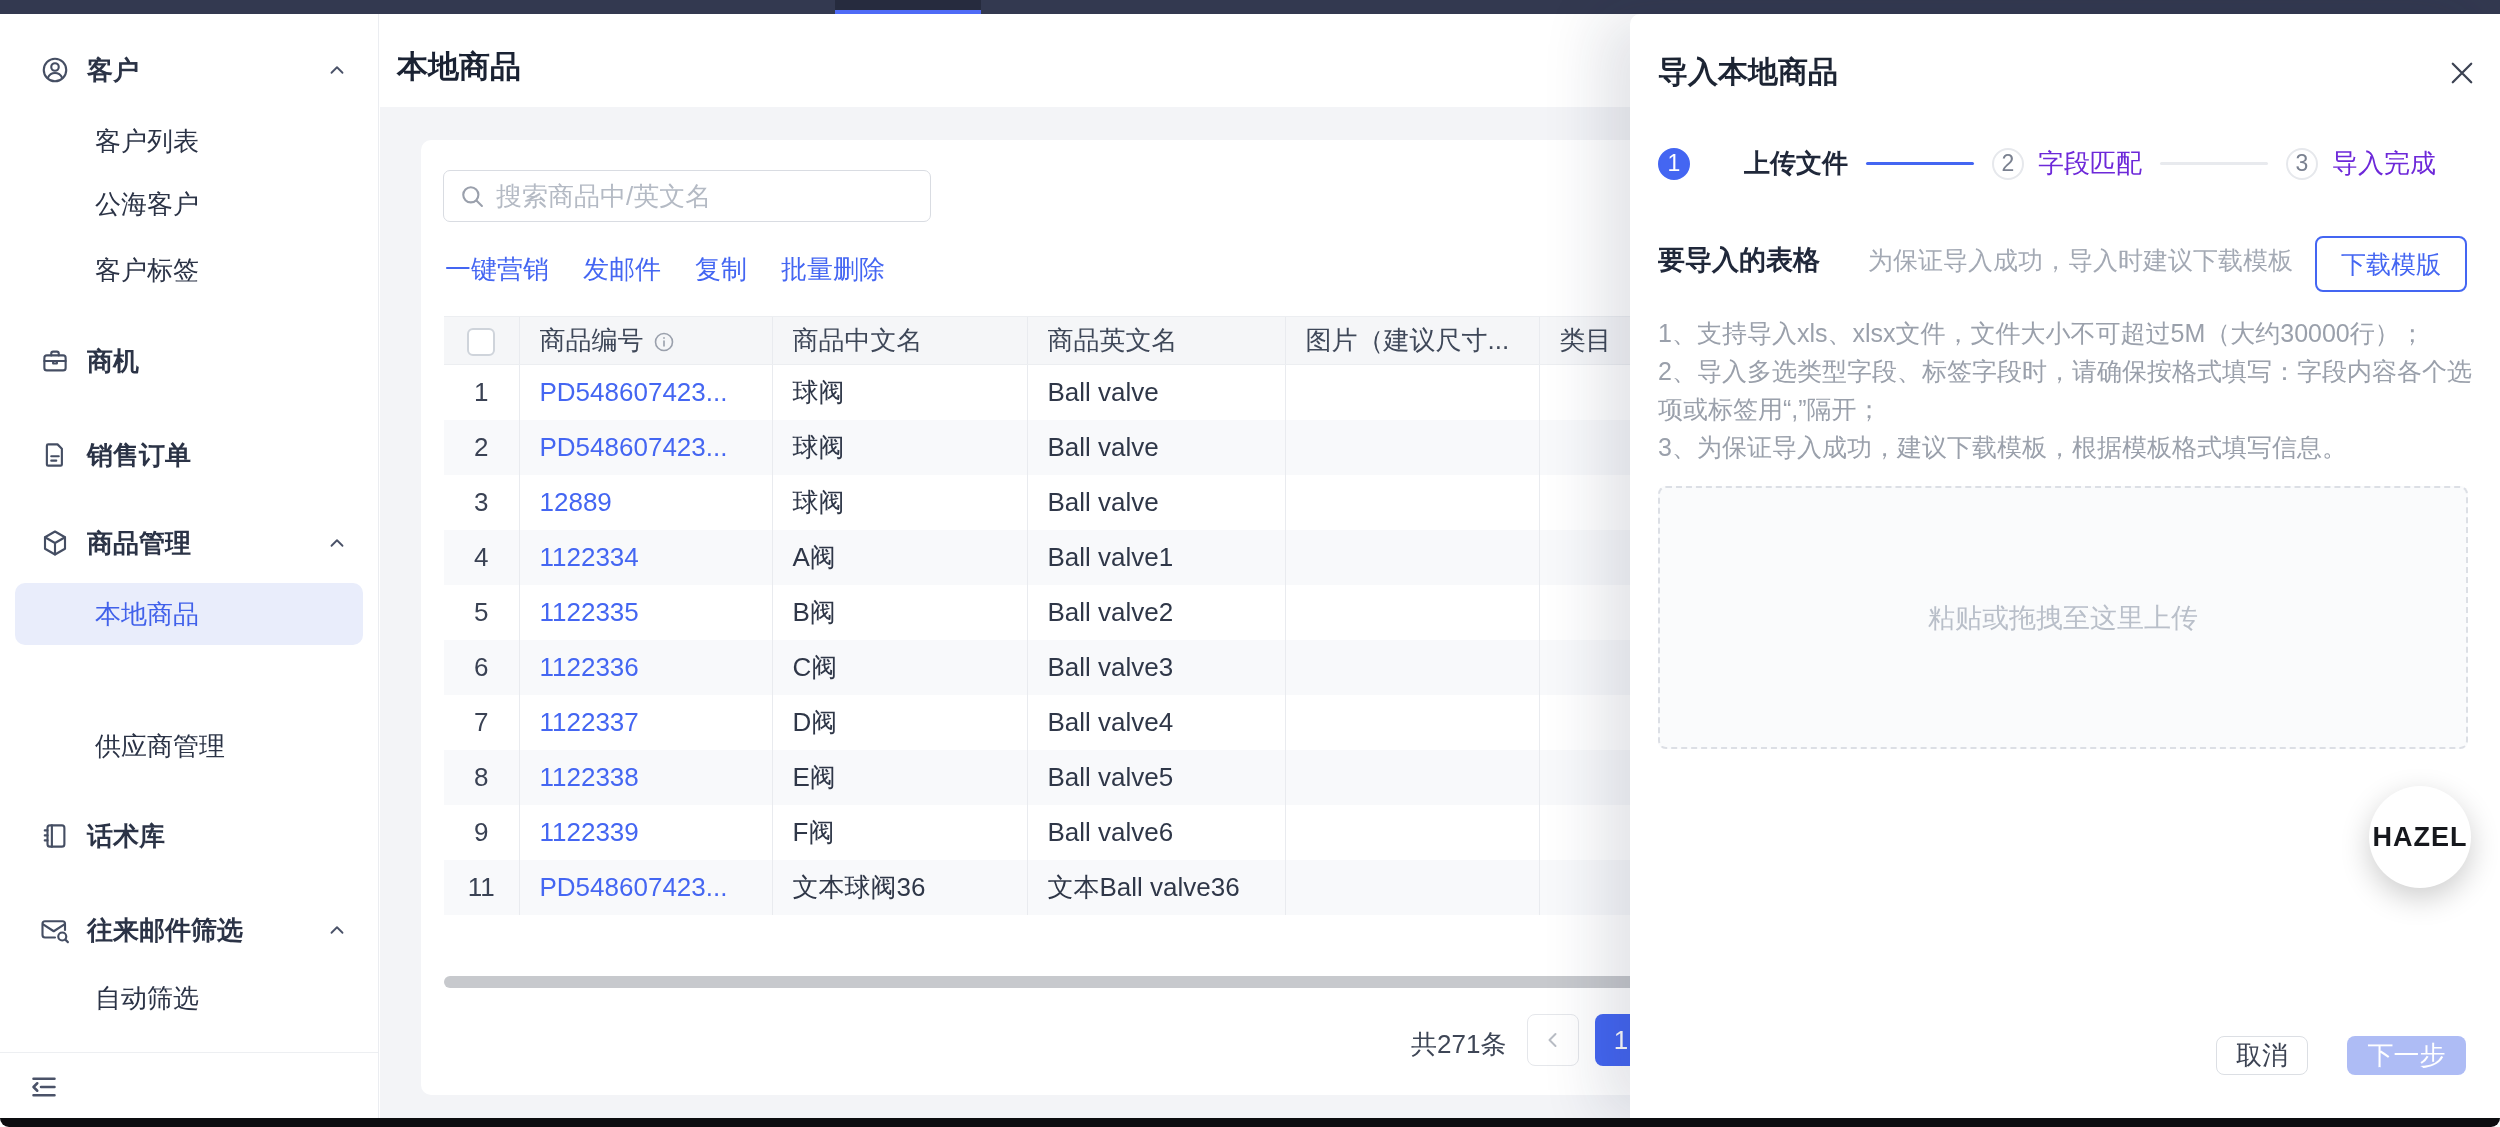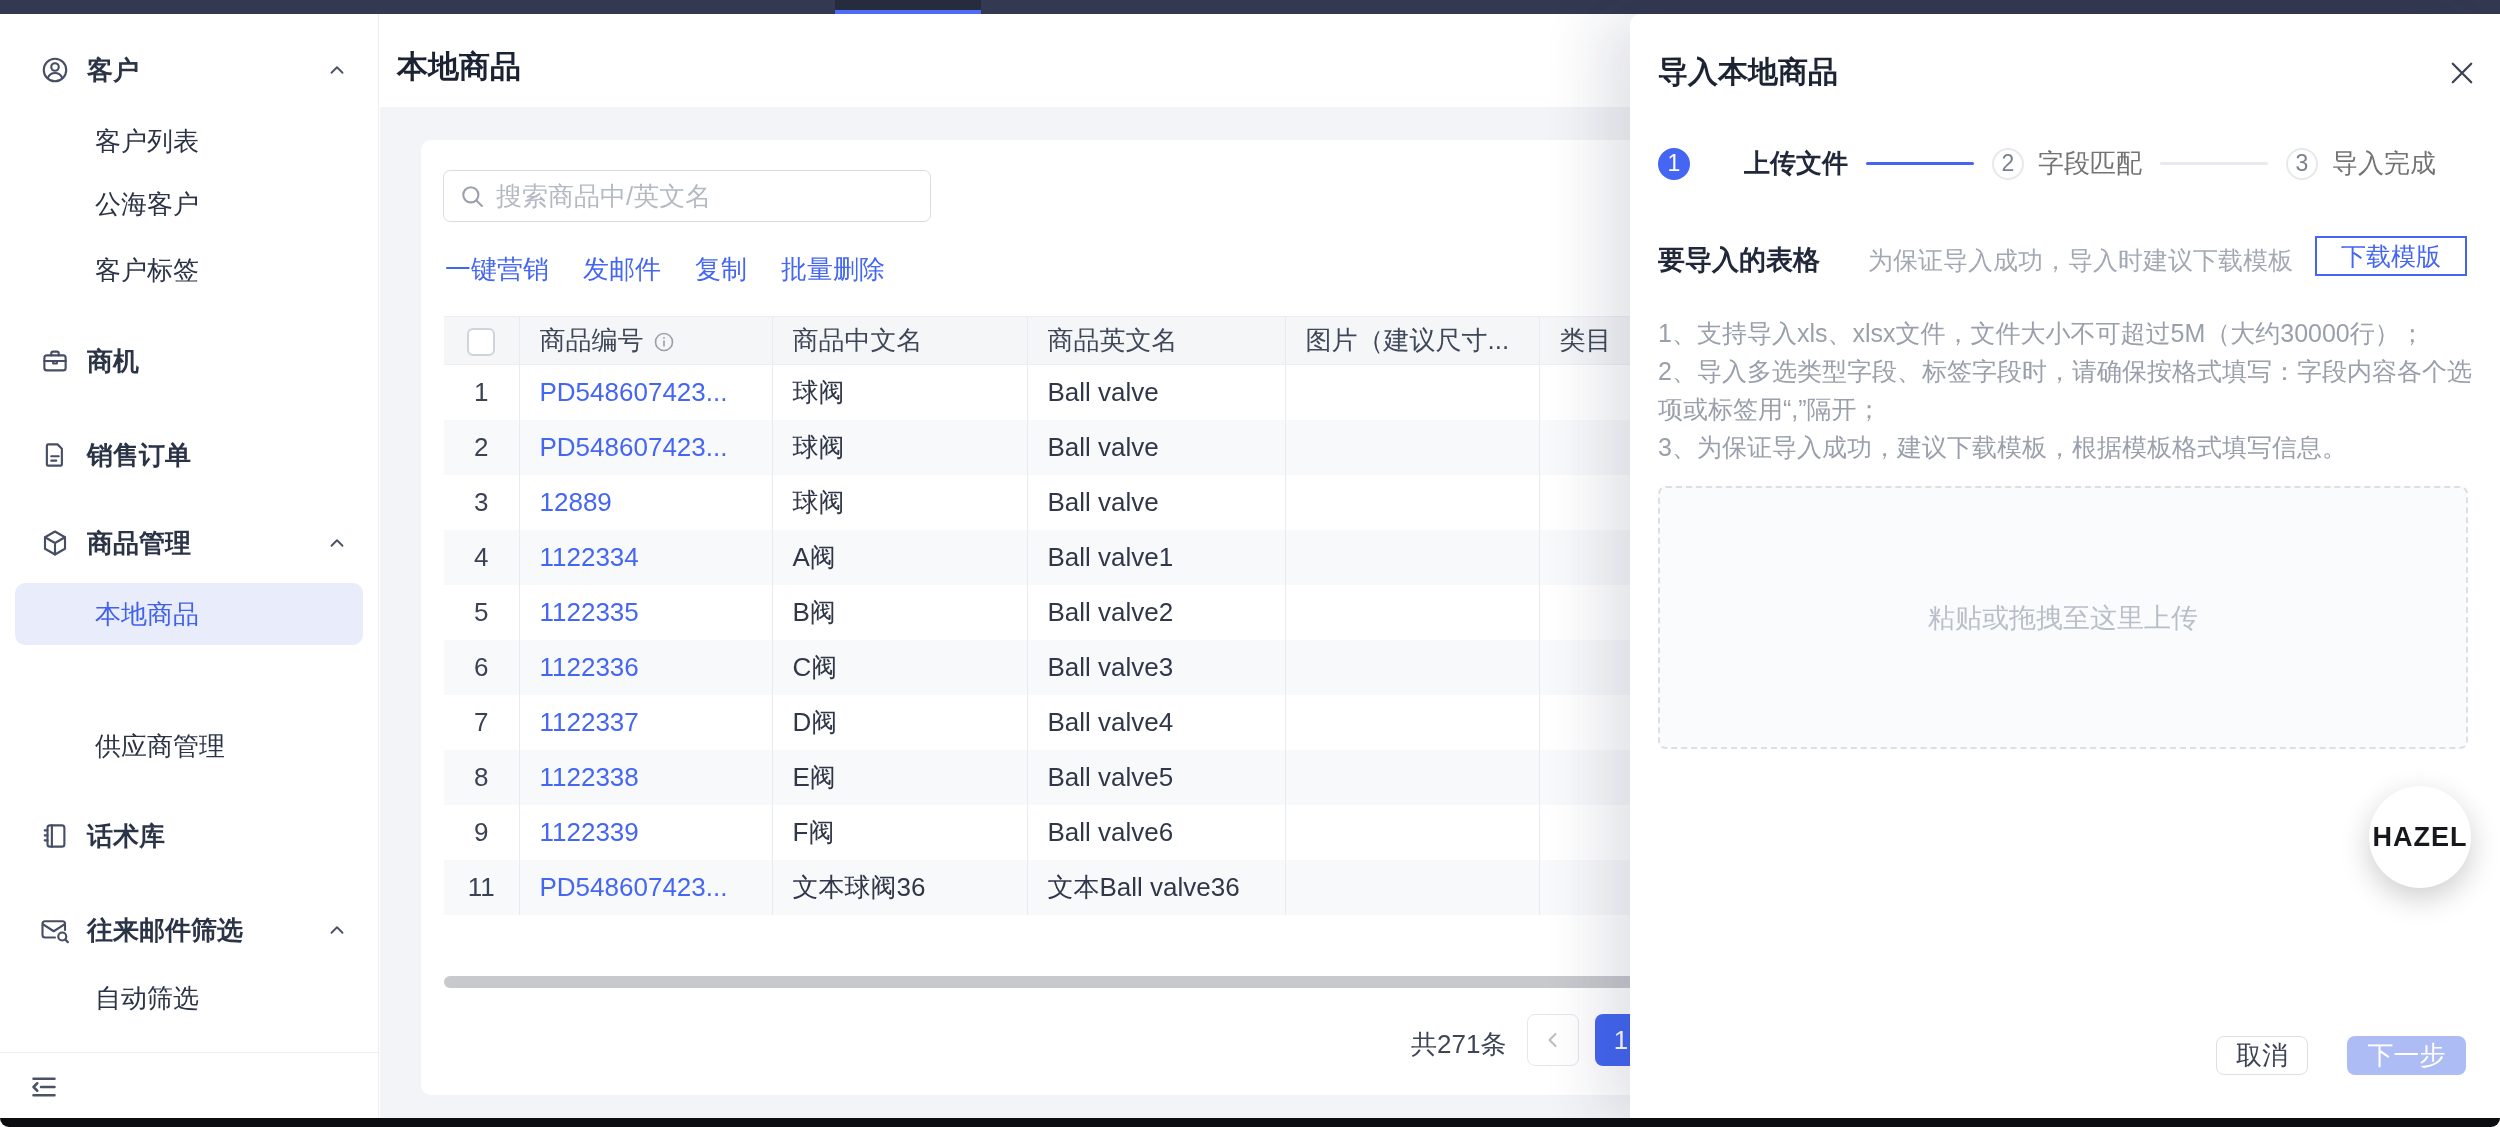--- a/index.html
+++ b/index.html
@@ -74,30 +74,30 @@
   .drawer { position:absolute; top:14px; left:1630px; right:0; bottom:9px; background:#fff; z-index:10;
             border-top-left-radius:10px; box-shadow:-30px 0 60px rgba(25,35,65,.12); }
   .drawer-title { position:absolute; left:28px; top:38px; font-size:30px; font-weight:700; color:#1c2433; }
   .drawer-close { position:absolute; left:815px; top:42px; width:34px; height:34px; cursor:pointer; }
 
   .steps { position:absolute; left:28px; top:132px; display:flex; align-items:center; gap:18px; }
   .step { display:flex; align-items:center; gap:14px; }
   .step-circle { width:32px; height:32px; border-radius:50%; display:flex; align-items:center; justify-content:center;
                  font-size:23px; background:#fff; border:2px solid #e6e8ec; color:#7a8190; }
   .step.active .step-circle { background:#4466f2; border-color:#4466f2; color:#fff; }
-  .step-label { font-size:26px; font-weight:500; color:#737373; white-space:nowrap; }
+  .step-label { font-size:26px; font-weight:500; color:#6d28d9; white-space:nowrap; }
   .step.active .step-label { font-weight:700; color:#20283a;margin-left:40px; }
   .step-line { width:108px; height:3px; background:#e8eaee; border-radius:2px; }
   .step-line.done { background:#4466f2; }
 
   .section-row { position:absolute; left:28px; top:222px; right:33px; height:48px; display:flex; align-items:center;gap:36px; }
   .section-title { font-size:27px; font-weight:700; color:#20283a; }
   .section-hint { font-size:25px; color:#a3a9b4; margin-left:12px; }
-  .download-btn { position:absolute; right:0; top:0; height:40px; padding:12px 24px; border:2px solid #4466f2;
-                  border-radius:0; background:#fff; color:#4466f2; font-size:25px; display:flex;
+  .download-btn { position:absolute; right:0; top:0; height:56px; padding:12px 24px; border:2px solid #4466f2;
+                  border-radius:8px; background:#fff; color:#4466f2; font-size:25px; display:flex;
                   align-items:center; cursor:pointer; font-family:inherit; }
 
   .instructions { position:absolute; left:28px; top:300px; width:814px; }
   .instructions p { font-size:25px; line-height:38px; color:#9aa0ab; }
 
   .upload-area { position:absolute; left:28px; top:472px; width:810px; height:263px; background:#fafbfc;
                  border:2px dashed #dcdfe5; border-radius:8px; display:flex; align-items:center;
                  justify-content:center; cursor:pointer; }
   .upload-hint { font-size:27px; color:#b9bfc9; }
 

